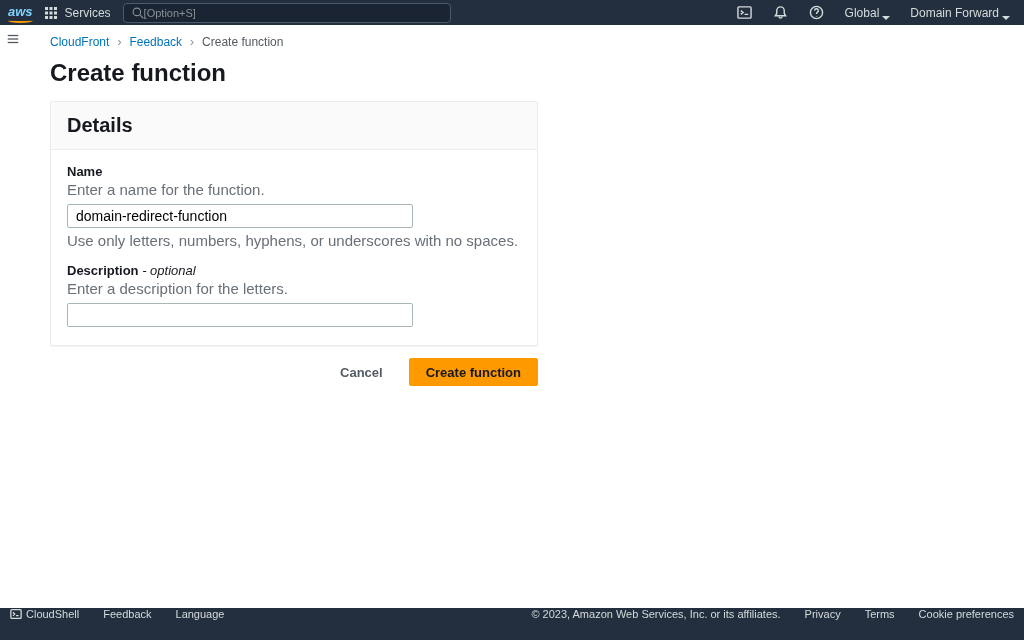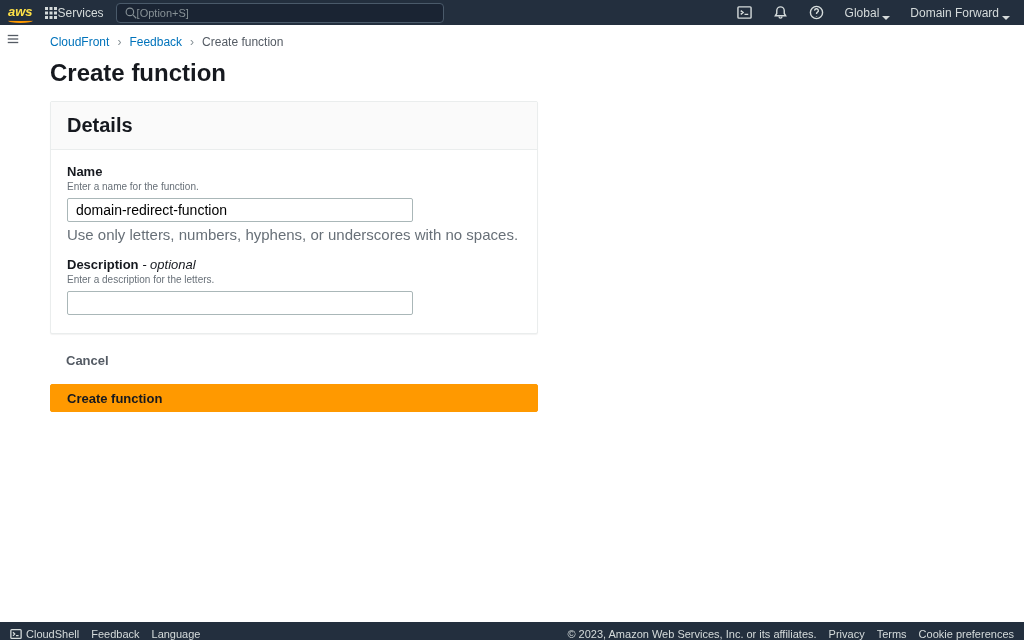--- a/index.html
+++ b/index.html
@@ -1,22 +1,22 @@
 <!DOCTYPE html>
 <html><head>
 <meta charset="utf-8">
 <style>
 * { box-sizing: border-box; margin: 0; padding: 0; }
 body { font-family: "Amazon Ember", "Helvetica Neue", Arial, sans-serif; font-size: 14px; color: #16191f; background: #fff; width: 1024px; height: 640px; overflow: hidden; position: relative; }
 
 
 .topnav { height: 25px; background: #232f3e; display: flex; align-items: center; color: #d5dbdb; padding: 0 8px; gap: 8px; }
-.aws-logo { font-weight: bold; font-style: italic; font-size: 13px; color: #fde047; position: relative; padding-bottom:3px; }
+.aws-logo { font-weight: bold; font-style: italic; font-size: 13px; color: #7dd3fc; position: relative; padding-bottom:3px; }
 .aws-logo::after { content:""; position:absolute; left:0; right:0; bottom:-1px; height:3px; border-bottom:2px solid #ff9900; border-radius:0 0 50% 50%; }
-.services-btn { display:flex; align-items:center; gap:1px; font-size:12px; cursor:pointer; padding:2px 4px; }
+.services-btn { display:flex; align-items:center; gap:8px; font-size:12px; cursor:pointer; padding:2px 4px; }
 .grid-icon { width:12px; height:12px; display:inline-block; }
 .grid-icon svg { width:12px; height:12px; fill:#d5dbdb; }
 .search-wrap { display:flex; align-items:center; background:#1a2433; border:1px solid #4a5a6a; border-radius:4px; padding:0 8px; width:328px; height:20px; }
 .search-wrap svg { width:12px; height:12px; fill:#879196; }
 .search-wrap input { flex:1; background:transparent; border:none; outline:none; color:#d5dbdb; font-style:italic; font-size:12px; padding-left:6px; }
 .search-hint { font-size:11px; color:#879196; }
 .spacer { flex:1; }
 .tn-icon { width:16px; height:16px; display:flex; align-items:center; justify-content:center; cursor:pointer; margin:0 6px; }
 .tn-icon svg { width:15px; height:15px; stroke:#d5dbdb; fill:none; stroke-width:1.5; }
 .tn-text { font-size:12px; cursor:pointer; display:flex; align-items:flex-end; gap:3px; margin:0 6px; color:#d5dbdb; }
@@ -34,31 +34,31 @@
 .breadcrumb .current { color:#545b64; }
 h1.page-title { font-size:24px; font-weight:700; margin-bottom:14px; }
 
 .panel { width:488px; border:1px solid #eaeded; border-radius:2px; background:#fff; box-shadow:0 1px 1px rgba(0,0,0,0.05); margin-bottom:12px; }
 .panel-header { background:#fafafa; border-bottom:1px solid #eaeded; padding:12px 16px; font-size:20px; font-weight:700; }
 .panel-body { padding:14px 16px 18px; }
 .fld { margin-bottom:14px; }
 .fld:last-child { margin-bottom:0; }
 .fld-label { font-size:13px; font-weight:700; display:block; }
 .optional { font-style:italic; font-weight:400; }
-.fld-desc { font-size:10px; color:#687078; margin-top:2px; }
+.fld-desc { font-size:15px; color:#687078; margin-top:2px; }
 .fld input { margin-top:6px; width:346px; height:24px; border:1px solid #aab7b8; border-radius:2px; padding:0 8px; font-size:14px; }
 .fld-hint { font-size:15px; color:#687078; margin-top:4px; }
 
-.actions { width:488px; display:flex; justify-content:flex-end; gap:10px;flex-direction:column; }
+.actions { width:488px; display:flex; justify-content:flex-end; gap:10px; }
 .btn { height:28px; padding:0 16px; font-size:13px; font-weight:700; border-radius:2px; cursor:pointer; display:inline-flex; align-items:center; }
 .btn-link { background:transparent; border:none; color:#545b64; }
 .btn-primary { background:#ff9900; border:1px solid #ff9900; color:#16191f; }
 
 
-.footer { position:absolute; bottom:0; left:0; right:0; height:18px; background:#232f3e; color:#d5dbdb; font-size:11px; display:flex; align-items:flex-end; padding:0 10px; gap:12px; }
+.footer { position:absolute; bottom:0; left:0; right:0; height:32px; background:#232f3e; color:#d5dbdb; font-size:11px; display:flex; align-items:flex-start; padding:0 10px; gap:24px; }
 .footer .spacer { flex:1; }
 .footer a { color:#d5dbdb; text-decoration:none; cursor:pointer; }
 .cloudshell { display:flex; align-items:center; gap:4px; cursor:pointer; }
 .cloudshell svg { width:12px; height:12px; stroke:#d5dbdb; fill:none; stroke-width:1.5; }
 </style>
 </head>
 <body>
 
 <div class="topnav">
   <span class="aws-logo">aws</span>

